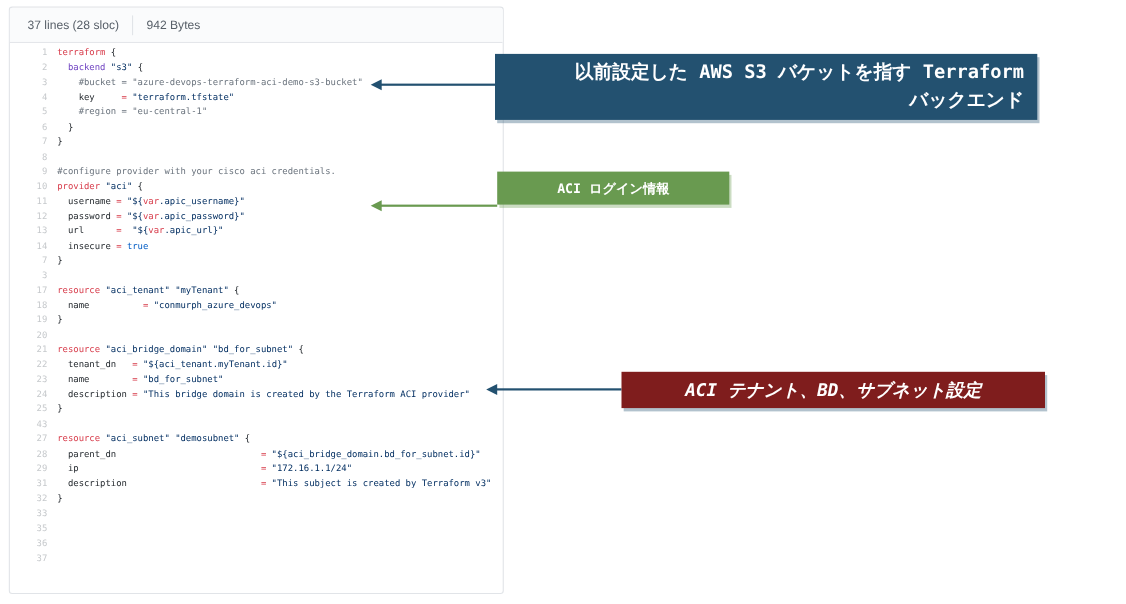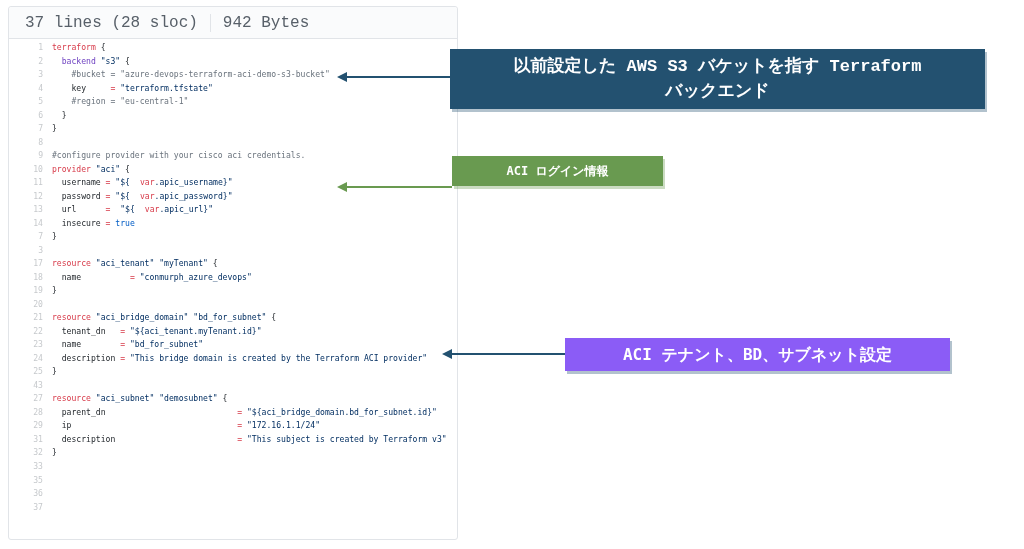--- a/index.html
+++ b/index.html
@@ -4,46 +4,46 @@
 <style>
   html,body{margin:0;padding:0;background:#ffffff;width:1024px;height:549px;overflow:hidden;
     font-family:"Liberation Sans","DejaVu Sans",sans-serif;}
   .stage{position:relative;width:1024px;height:549px;}
 
   
   .code-panel{position:absolute;left:8px;top:6px;width:450px;height:534px;
     border:1px solid #e1e4e8;border-radius:3px;background:#fff;box-sizing:border-box;}
   .panel-header{height:31px;background:#fafbfc;border-bottom:1px solid #e1e4e8;
     border-radius:3px 3px 0 0;display:flex;align-items:center;padding:0 16px;
-    font-size:16px;color:#586069;font-family:Liberation Mono, monospace;}
+    font-size:11px;color:#586069;font-family:Liberation Sans, sans-serif;}
   .panel-header .divider{width:1px;height:18px;background:#e1e4e8;margin:0 12px;}
   .code-body{padding-top:2px;}
   .cl{display:flex;line-height:13.53px;height:13.53px;}
   .ln{width:34px;min-width:34px;padding-right:9px;text-align:right;color:var(--lnc,#c6c9cc);
     font-family:"DejaVu Sans Mono","Liberation Mono",monospace;font-size:8.1px;cursor:pointer;}
   .lc{white-space:pre;font-family:"DejaVu Sans Mono","Liberation Mono",monospace;
     font-size:8.1px;color:var(--pl,#24292e);}
   .tk-k{color:var(--kw,#d73a49);}
   .tk-o{color:var(--kw,#d73a49);}
-  .tk-v{color:var(--kw,#d73a49);margin-left:10px;}
+  .tk-v{color:var(--kw,#d73a49);}
   .tk-s{color:var(--st,#032f62);}
   .tk-c{color:var(--cm,#6a737d);}
   .tk-f{color:var(--fn,#6f42c1);text-align:right;}
   .tk-b{color:var(--ct,#005cc5);}
   .tk-p{color:var(--pl,#24292e);}
 
   
   .ann-box{position:absolute;color:#ffffff;font-weight:bold;box-sizing:border-box;
     font-family:"DejaVu Sans Mono","Liberation Mono",monospace;white-space:pre-line;}
   .ann-arrow{position:absolute;height:2px;}
   .ann-arrow::before{content:"";position:absolute;left:-9px;top:-4px;width:0;height:0;
     border-top:5px solid transparent;border-bottom:5px solid transparent;
     border-right:10px solid var(--box,#235170);}
-  .ann1 .ann-box{left:450px;top:49px;width:535px;min-height:59px;font-size:17px;
-    line-height:25px;padding:5px 12px;text-align:center;font-family:Liberation Mono, monospace;}
+  .ann1 .ann-box{left:450px;top:49px;width:493px;min-height:59px;font-size:17px;
+    line-height:25px;padding:5px 12px;text-align:right;}
   .ann1 .ann-arrow{left:346px;top:76px;width:104px;}
   .ann2 .ann-box{left:452px;top:156px;width:211px;height:30px;font-size:12px;line-height:30px;text-align:center;}
   .ann2 .ann-arrow{left:346px;top:186px;width:106px;}
   .ann3 .ann-box{left:565px;top:338px;width:385px;height:33px;font-size:16px;line-height:33px;text-align:center;}
   .ann3 .ann-arrow{left:451px;top:353px;width:114px;}
 </style>
 </head>
 <body>
 
 <div class="stage">
@@ -204,16 +204,16 @@
 バックエンド</div>
   </div>
 
   <div class="ann ann2" style="--box: #699a50;">
     <div class="ann-arrow" style="background: rgb(105, 154, 80);"></div>
     <div class="ann-box" style="background: rgb(105, 154, 80); box-shadow: rgba(105, 154, 80, 0.35) 2px 3px 0px;">ACI  ログイン情報</div>
   </div>
 
   <div class="ann ann3" style="--box: #235170;">
     <div class="ann-arrow" style="background: rgb(35, 81, 112);"></div>
-    <div class="ann-box" style="background: #8b5cf6; box-shadow: rgba(35, 81, 112, 0.35) 2px 3px 0px;">ACI  テナント、BD、サブネット設定</div>
+    <div class="ann-box" style="background: #7f1d1d; box-shadow: rgba(35, 81, 112, 0.35) 2px 3px 0px; font-style: italic;">ACI  テナント、BD、サブネット設定</div>
   </div>
 
 </div>
 
 </body></html>

